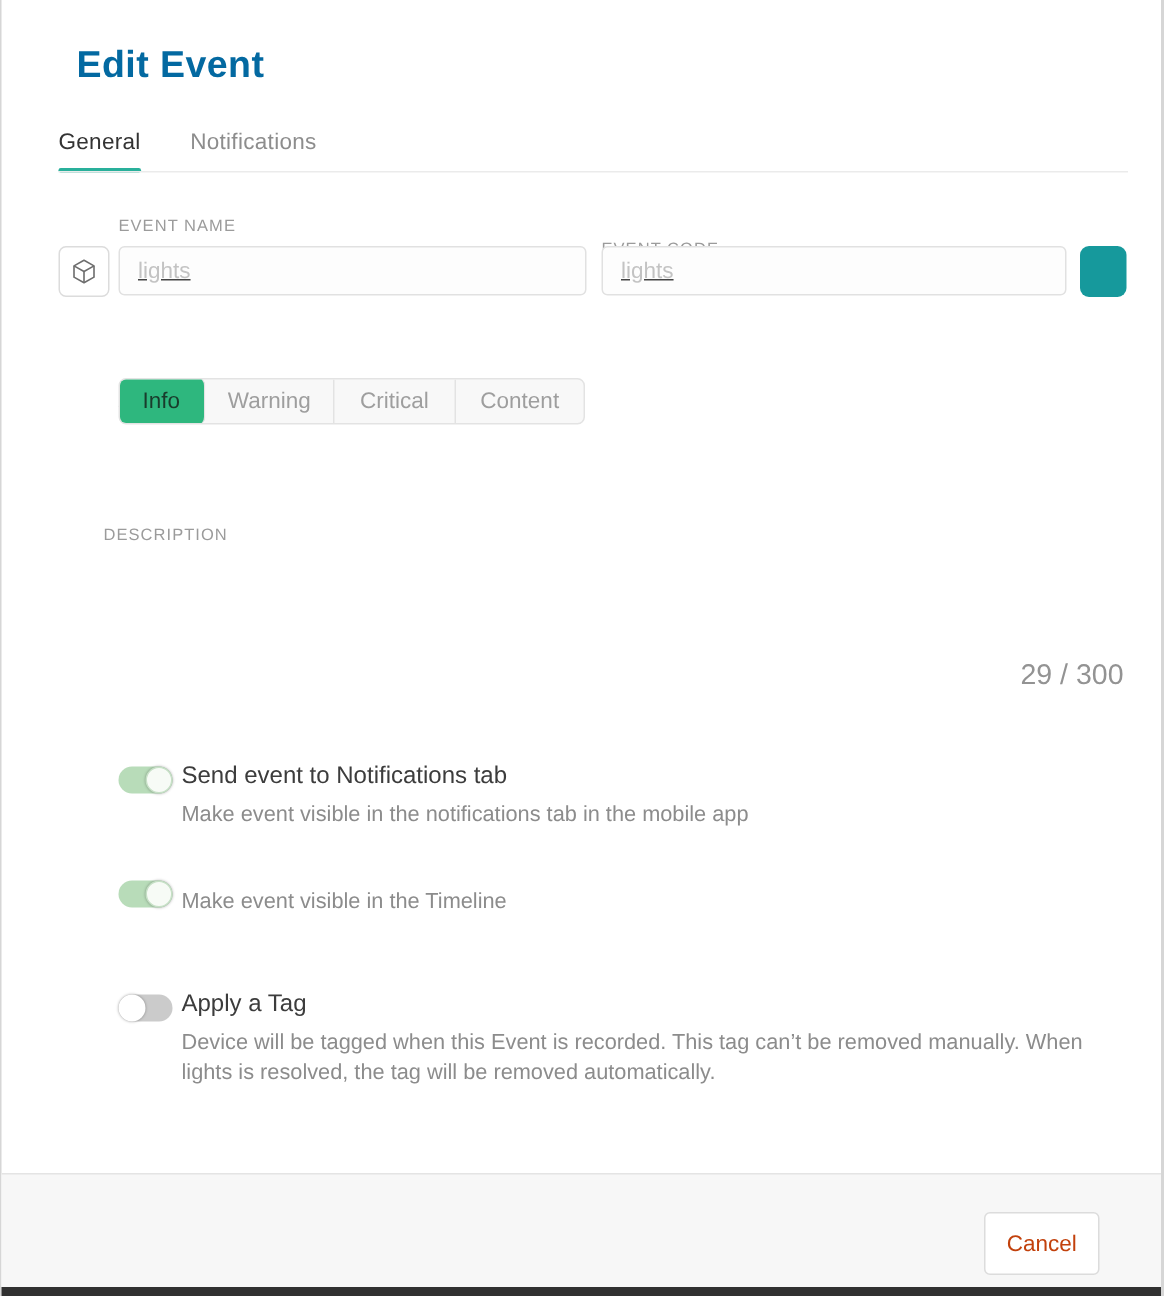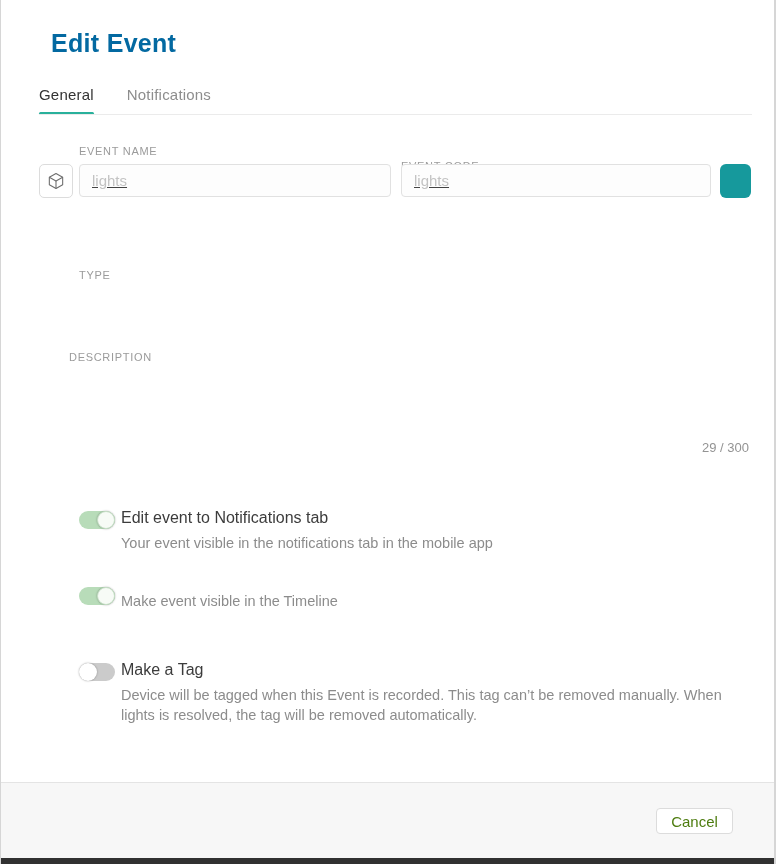--- a/index.html
+++ b/index.html
@@ -73,21 +73,21 @@
   .seg-info { width: 58px; } .seg-warning { width: 86px; }
   .seg-critical { width: 81px; } .seg-content { width: 85px; }
   .description-area {
     position: absolute; left: 78px; top: 332px; width: 673px; height: 104px;
     border: 1px solid #e2e2e2; border-radius: 3px; background: #fcfcfc;
     padding: 11px 13px; font-size: 15px; color: #444; resize: none; outline: none;
     font-family: "Liberation Sans", sans-serif;
   }
   .char-counter {
     position: absolute; right: 25px; top: 440px;
-    font-size: 13px; color: #939393;
+    font-size: 19px; color: #939393;
   }
   .toggle-row { position: absolute; left: 78px; right: 30px; }
   .switch {
     position: absolute; left: 0; top: 2px; width: 36px; height: 18px;
     border-radius: 10px; cursor: pointer;
   }
   .switch .knob {
     position: absolute; top: 0; width: 18px; height: 18px; border-radius: 50%;
     background: #fff; box-shadow: 0 0 2px rgba(0,0,0,0.35);
   }
@@ -98,23 +98,23 @@
   .toggle-label { margin-left: 42px; font-size: 16px; color: #3c3c3c; cursor: default; }
   .toggle-desc {
     margin-left: 42px; margin-top: 7px; font-size: 14.5px; color: #8c8c8c;
     line-height: 1.35; max-width: 628px;
   }
   .footer {
     position: absolute; left: 0; right: 0; top: 782px; height: 76px;
     background: #f7f7f7; border-top: 1px solid #e4e4e4;
   }
   .cancel-btn {
-    position: absolute; right: 41px; top: 25px; width: 77px; height: 26px;
+    position: absolute; right: 41px; top: 25px; width: 77px; height: 42px;
     background: #fff; border: 1px solid #dcdcdc; border-radius: 4px;
-    font-size: 15px; color: #4d7c0f; cursor: pointer;
+    font-size: 15px; color: #c2410c; cursor: pointer;
     font-family: "Liberation Sans", sans-serif;
   }
   .bottom-bar {
     position: absolute; left: 0; right: 0; bottom: 0; height: 6px;
     background: #313131;
   }
 </style>
 </head>
 <body>
 
@@ -140,44 +140,50 @@
 
   <label class="field-label" style="left:78px; top:145px;">EVENT NAME</label>
   <input class="text-input" style="left: 78px; top: 164px; width: 312px;" type="text" placeholder="lights">
 
   <label class="field-label" style="left:400px; top:145px;margin-top:15px;">EVENT CODE</label>
   <input class="text-input" style="left: 400px; top: 164px; width: 310px;" type="text" placeholder="lights">
 
   <button class="teal-btn"></button>
 
   <label class="field-label" style="left:78px; top:233px;margin-top:36px;">TYPE</label>
+  <div class="segmented">
+    <button class="seg seg-info active">Info</button>
+    <button class="seg seg-warning">Warning</button>
+    <button class="seg seg-critical">Critical</button>
+    <button class="seg seg-content">Content</button>
+  </div>
 
   <label class="field-label" style="left:68px; top:313px;margin-top:38px;">DESCRIPTION</label>
   <div class="char-counter">29 / 300</div>
 
   <div class="toggle-row" style="top:509px;">
     <div class="switch on">
         <span class="knob"></span>
       </div>
-    <div class="toggle-label">Edit event to Notifications tab</div>
-    <div class="toggle-desc">Your event visible in the notifications tab in the mobile app</div>
+    <div class="toggle-label">Send event to Notifications tab</div>
+    <div class="toggle-desc">Make event visible in the notifications tab in the mobile app</div>
   </div>
 
   <div class="toggle-row" style="top:585px;">
     <div class="switch on">
         <span class="knob"></span>
       </div>
     <div class="toggle-desc">Make event visible in the Timeline</div>
   </div>
 
   <div class="toggle-row" style="top:661px;">
     <div class="switch off">
         <span class="knob"></span>
       </div>
-    <div class="toggle-label">Make a Tag</div>
+    <div class="toggle-label">Apply a Tag</div>
     <div class="toggle-desc">Device will be tagged when this Event is recorded. This tag can’t be removed manually. When lights is resolved, the tag will be removed automatically.</div>
   </div>
 
   <div class="footer">
     <button class="cancel-btn">Cancel</button>
   </div>
 
   <div class="bottom-bar"></div>
 </div>
 

